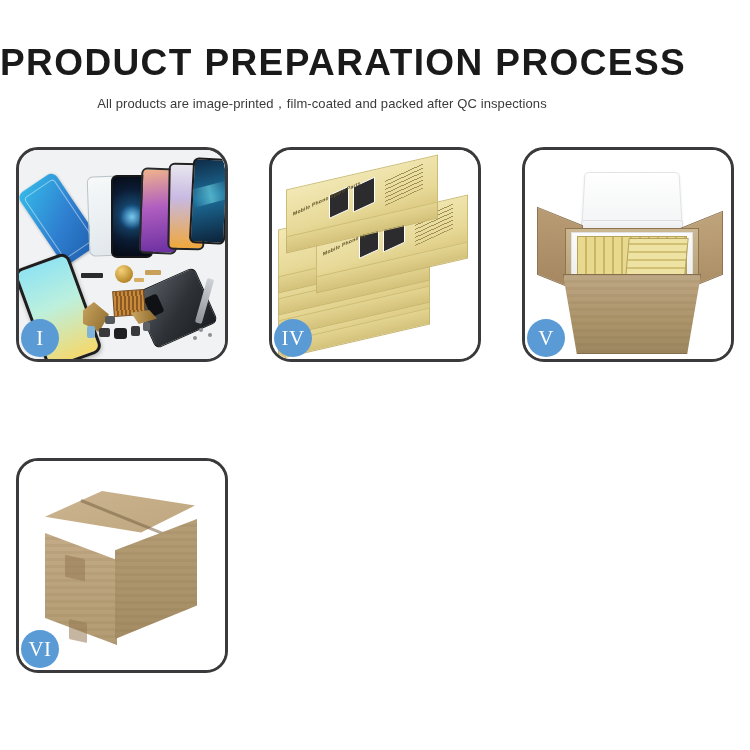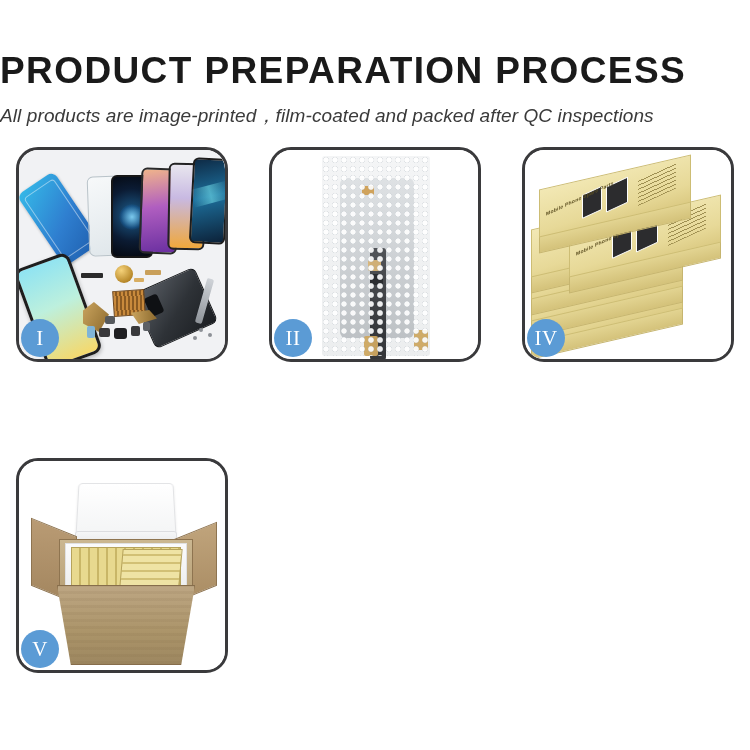--- a/index.html
+++ b/index.html
@@ -6,40 +6,39 @@
   body{
     width:750px;height:750px;
     background:#ffffff;
     font-family:"Liberation Sans", sans-serif;
     overflow:hidden;
     position:relative;
   }
   .page{position:relative;width:750px;height:750px;}
 
   
-  .header{position:absolute;left:0;top:8px;width:644px;text-align:center;}
+  .header{position:absolute;left:0;top:0;width:644px;text-align:center;}
   .title{
     margin:0;
     padding-top:42px;
     font-size:37px;
     letter-spacing:1.4px;
     font-weight:700;
     color:#1a1a1a;
     font-family:"Liberation Sans", sans-serif;
     white-space:nowrap;
   }
   .subtitle{
     margin:0;
     padding-top:11px;
-    font-size:19px;
+    font-size:13px;
     color:#3a3a3a;
     letter-spacing:.1px;
     font-family:"Liberation Sans", sans-serif;
     white-space:nowrap;
-    font-style:italic;
   }
 
   
   .grid{
     position:absolute;
     left:16px;top:147px;
     width:718px;
     display:grid;
     grid-template-columns:212px 212px 212px;
     grid-template-rows:215px 215px;
@@ -407,36 +406,20 @@
         <div class="tinyp t5"></div>
         <div class="tinyp t6"></div>
         <div class="screw s1"></div>
         <div class="screw s2"></div>
         <div class="screw s3"></div>
         <div class="tool"></div>
       </div>
       <div class="badge">I</div>
     </div>
 
-    <div class="panel">
-      <div class="panel-inner p2">
-        <div class="bubblepack">
-          <div class="screenpart">
-            <div class="flexcable"></div>
-            <div class="ic ic1"></div>
-            <div class="ic ic2"></div>
-            <div class="conn c1"></div>
-            <div class="conn c2"></div>
-            <div class="tape"></div>
-          </div>
-          <div class="bubbles"></div>
-        </div>
-      </div>
-      <div class="badge">II</div>
-    </div>
 
 
     <div class="panel">
       <div class="panel-inner p4">
         <div class="stack">
 
           <div class="sbox" style="left:6px;top:128px;">
             <div class="side"></div>
               <div class="top"></div>
           </div>
@@ -488,15 +471,30 @@
         <div class="liner"></div>
         <div class="ybars"></div>
         <div class="ybars2"></div>
         <div class="carton-front">
           <div class="corr"></div>
         </div>
       </div>
       <div class="badge">V</div>
     </div>
 
+    <div class="panel">
+      <div class="panel-inner p6">
+        <div class="c-top"></div>
+        <div class="c-seam"></div>
+        <div class="c-left">
+          <div class="corr"></div>
+        </div>
+        <div class="c-right">
+          <div class="corr"></div>
+        </div>
+        <div class="tapepatch tp1"></div>
+        <div class="tapepatch tp2"></div>
+      </div>
+      <div class="badge">VI</div>
+    </div>
 
   </div>
 </div>
 
 </body></html>

